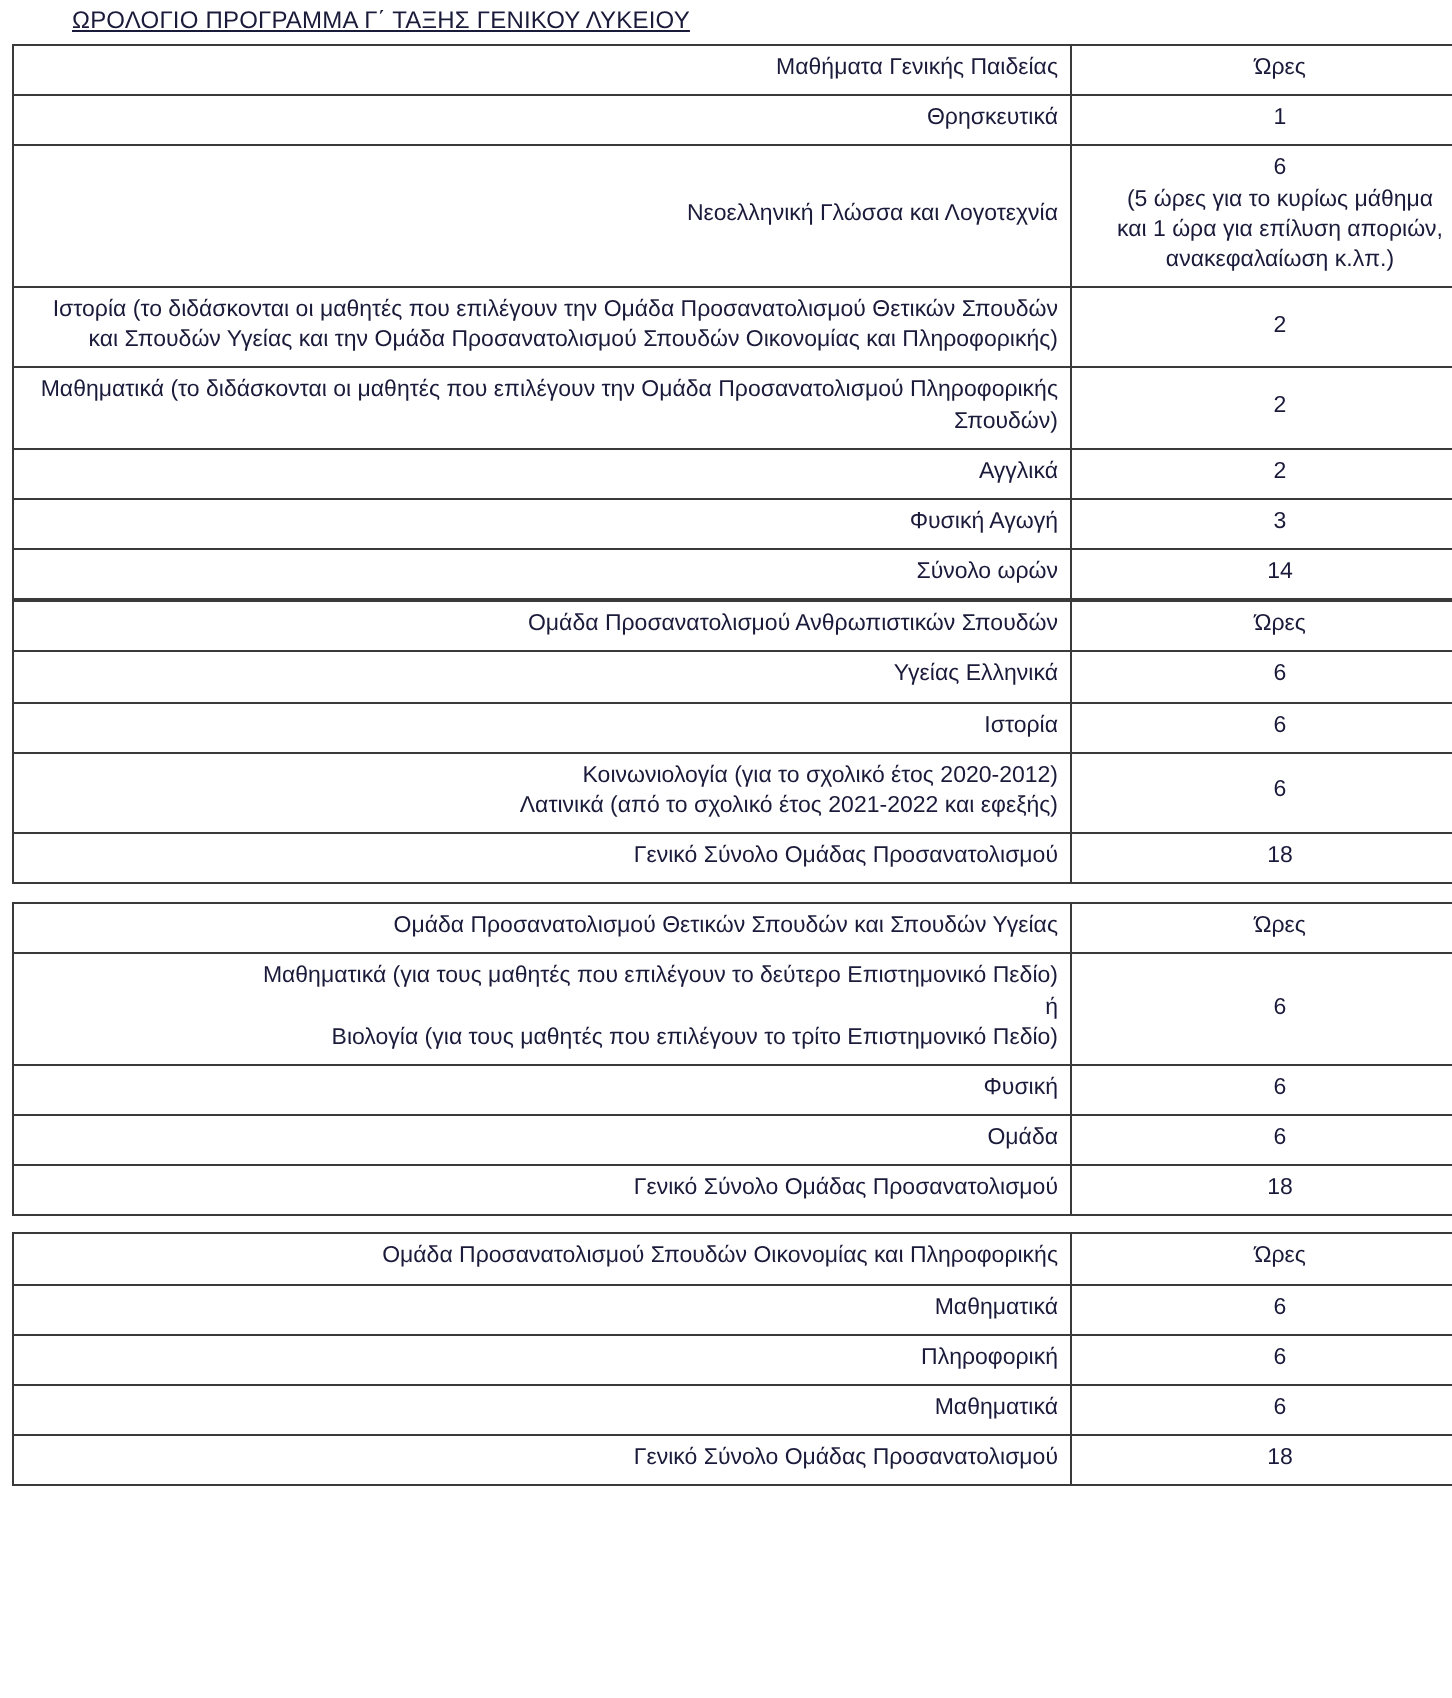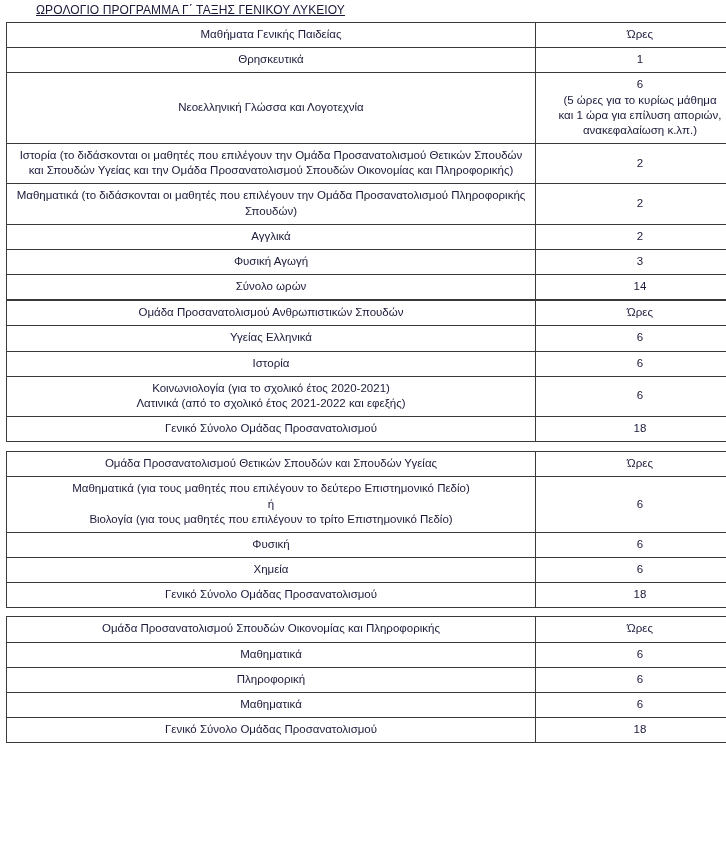--- a/index.html
+++ b/index.html
@@ -43,21 +43,21 @@
   table.tbl td {
     border: 1px solid #3a3a3a;
     padding: 4px 6px 5px 6px;
     vertical-align: middle;
     font-size: 11.5px;
     line-height: 1.32;
     color: #1a1a3a;
   }
   td.col-label {
     width: 516px;
-    text-align: center;
+    text-align: right;
   }
   td.col-hours {
     width: 196px;
     text-align: center;
   }
   .justify {
     text-align: justify;
   }
   .spacer-sm { height: 9px; }
   .spacer-xs { height: 8px; }
@@ -123,21 +123,21 @@
       <tr>
         <td class="col-label">Υγείας Ελληνικά</td>
         <td class="col-hours">6</td>
       </tr>
       <tr>
         <td class="col-label">Ιστορία</td>
         <td class="col-hours">6</td>
       </tr>
       <tr>
         <td class="col-label multi-line">
-          <span class="note-line">Κοινωνιολογία (για το σχολικό έτος 2020-2021)</span>
+          <span class="note-line">Κοινωνιολογία (για το σχολικό έτος 2020-2012)</span>
           <span class="note-line">Λατινικά (από το σχολικό έτος 2021-2022 και εφεξής)</span>
         </td>
         <td class="col-hours">6</td>
       </tr>
       <tr>
         <td class="col-label">Γενικό Σύνολο Ομάδας Προσανατολισμού</td>
         <td class="col-hours">18</td>
       </tr>
     </tbody>
   </table>
@@ -156,21 +156,21 @@
           <span class="note-line">ή</span>
           <span class="note-line">Βιολογία (για τους μαθητές που επιλέγουν το τρίτο Επιστημονικό Πεδίο)</span>
         </td>
         <td class="col-hours">6</td>
       </tr>
       <tr>
         <td class="col-label">Φυσική</td>
         <td class="col-hours">6</td>
       </tr>
       <tr>
-        <td class="col-label">Χημεία</td>
+        <td class="col-label">Ομάδα</td>
         <td class="col-hours">6</td>
       </tr>
       <tr>
         <td class="col-label">Γενικό Σύνολο Ομάδας Προσανατολισμού</td>
         <td class="col-hours">18</td>
       </tr>
     </tbody>
   </table>
 
   <div class="spacer-xs"></div>

